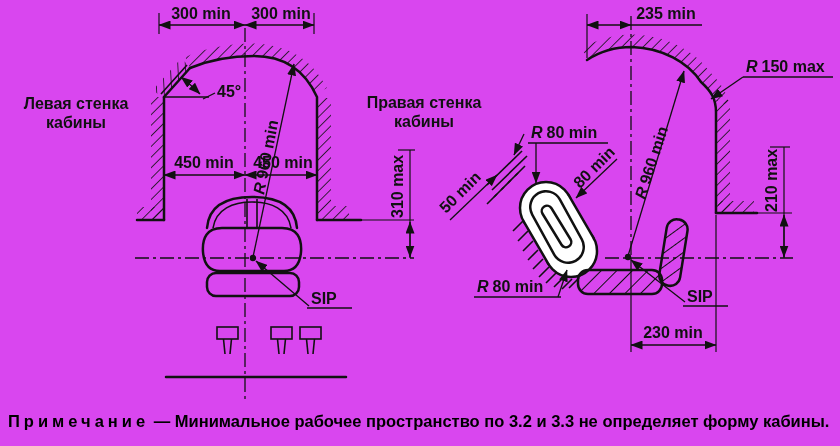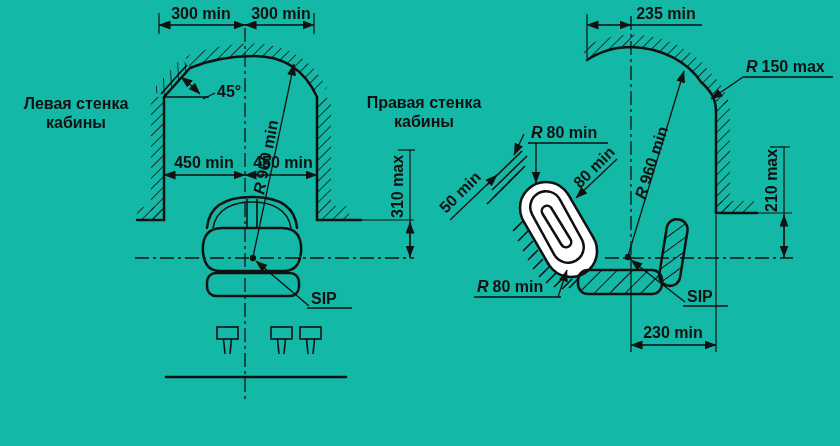--- a/index.html
+++ b/index.html
@@ -1,16 +1,16 @@
 <!DOCTYPE html>
 <html><head>
 <meta charset="utf-8">
 <style>
   html,body{margin:0;padding:0;background:#fff;}
-  #stage{position:relative;width:840px;height:446px;background:#14b8a6;overflow:hidden;
+  #stage{position:relative;width:840px;height:446px;background:#d946ef;overflow:hidden;
          font-family:"Liberation Sans","DejaVu Sans",sans-serif;color:#111;}
   svg{position:absolute;left:0;top:0;}
   svg text{font-family:"Liberation Sans","DejaVu Sans",sans-serif;font-size:16px;font-weight:bold;fill:#111;}
   svg .it{font-style:italic;}
   .ln{stroke:#111;stroke-width:2.5;fill:none;stroke-linecap:round;}
   .thin{stroke:#111;stroke-width:1.3;fill:none;}
   .xthin{stroke:#111;stroke-width:1.2;fill:none;}
   .cl{stroke:#111;stroke-width:1.3;fill:none;stroke-dasharray:14 4 3 4;}
   .hb{stroke:#111;stroke-width:1.6;}
   #note{position:absolute;left:8px;top:412px;width:828px;font-size:16.5px;font-weight:bold;color:#000;white-space:nowrap;}
@@ -249,13 +249,18 @@
 
     <g>
       <line class="xthin" x1="770" y1="147" x2="790" y2="147"></line>
       <line class="xthin" x1="784" y1="147" x2="784" y2="258"></line>
       <line class="thin" x1="784" y1="215" x2="784" y2="257" marker-start="url(#arw)" marker-end="url(#arw)"></line>
       <text transform="translate(777,212) rotate(-90)">210 max</text>
     </g>
   </g>
 </svg>
 
+<div id="note">
+  <span class="sp">Примечание</span>
+  <span>—</span>
+  <span>Минимальное рабочее пространство по 3.2 и 3.3 не определяет форму кабины.</span>
 </div>
+</div>
 
 </body></html>

